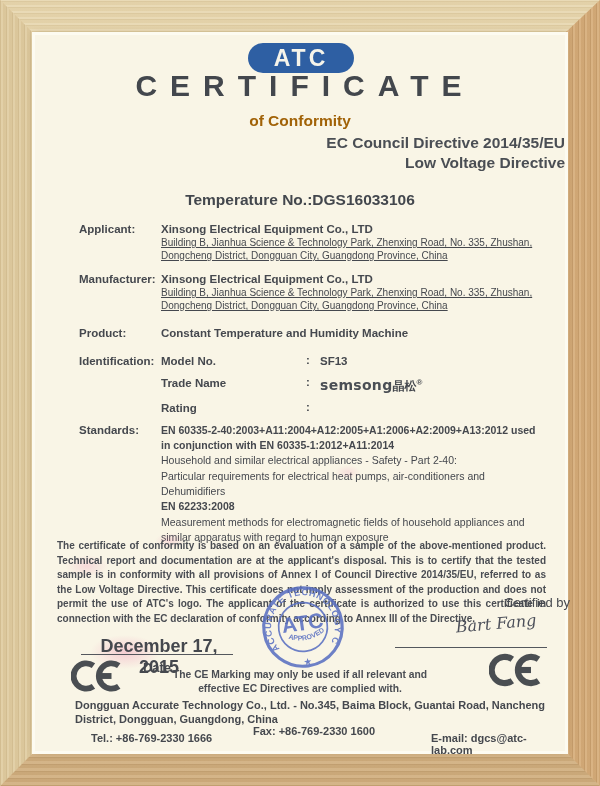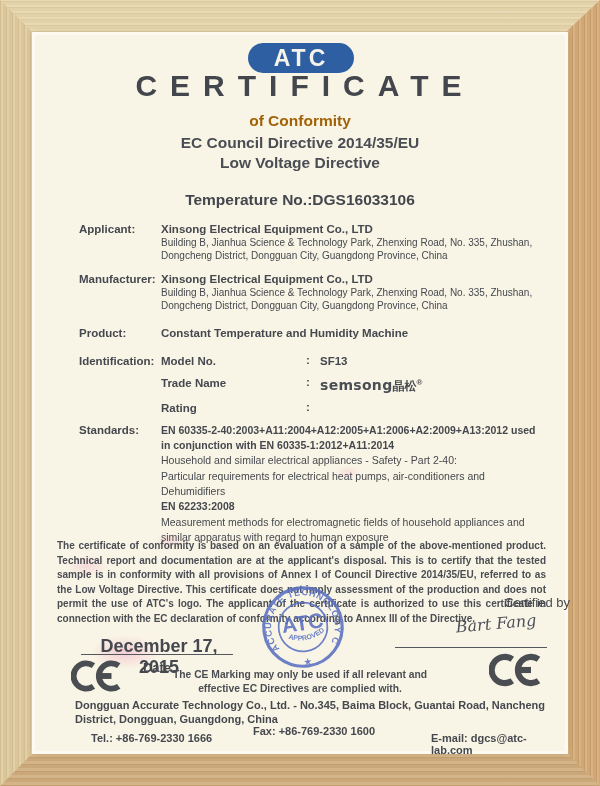--- a/index.html
+++ b/index.html
@@ -36,28 +36,28 @@
     background:#2e5fa3;color:#f6f4ea;font-weight:bold;font-size:23px;letter-spacing:3px;
     display:flex;align-items:center;justify-content:center;z-index:1;
   }
   .cert-title{
     position:relative;z-index:2;margin-top:26px;
     font-size:30px;font-weight:bold;letter-spacing:13px;color:#43474d;
     text-shadow:0 -2px 0 #f9f5e6,-2px -2px 0 #f9f5e6,2px -2px 0 #f9f5e6,-2px 0 0 #f9f5e6,2px 0 0 #f9f5e6;
     padding-left:10px; 
   }
   .sub-title{font-size:15.5px;font-weight:bold;margin-top:9px;color:#a16207;}
-  .directive{font-size:15.5px;font-weight:bold;margin-top:4px;color:#4a4e54;}
+  .directive{font-size:15.5px;font-weight:bold;margin-top:4px;color:#4a4e54;text-align:right;}
   .registration{font-size:15.5px;font-weight:bold;margin-top:19px;color:#43474d;}
   
   .fields{padding:13px 20px 0 44px;}
   .row{display:grid;grid-template-columns:82px 1fr;margin-bottom:10px;}
   .row .lab{font-weight:bold;font-size:11.5px;line-height:14px;}
   .company{font-weight:bold;font-size:11.5px;line-height:14px;}
-  .addr{font-size:10px;line-height:13px;margin-top:0;}
+  .addr{font-size:10px;line-height:13px;margin-top:0;text-decoration:underline;}
   .gap14{margin-bottom:14px;}
   .subrow{display:grid;grid-template-columns:145px 14px 1fr;margin-bottom:8px;}
   .subrow .n{font-weight:bold;font-size:11.5px;line-height:14px;}
   .subrow .c{font-weight:bold;font-size:11.5px;}
   .subrow .v{font-weight:bold;font-size:11.5px;line-height:14px;}
   .brand{font-family:"DejaVu Sans",sans-serif;font-weight:bold;font-size:14px;letter-spacing:.3px;color:#4a4e54;text-align:right;}
   .brand-cn{font-size:12px;font-weight:bold;}
   .brand-reg{font-size:8px;vertical-align:super;font-weight:bold;}
   .std-lines{font-size:10.5px;line-height:15.3px;}
   .std-lines .b{font-weight:bold;}

